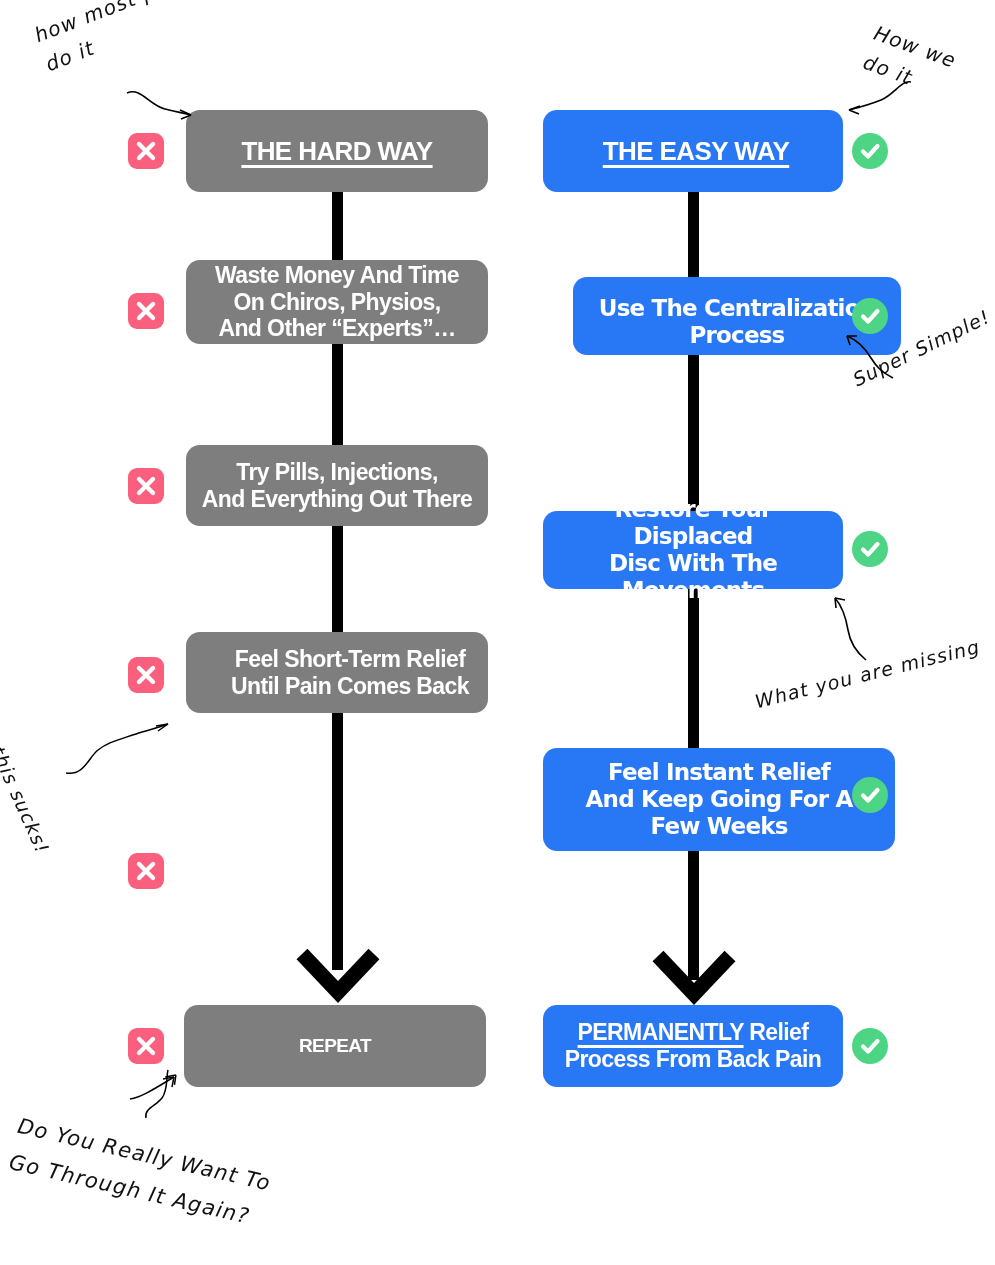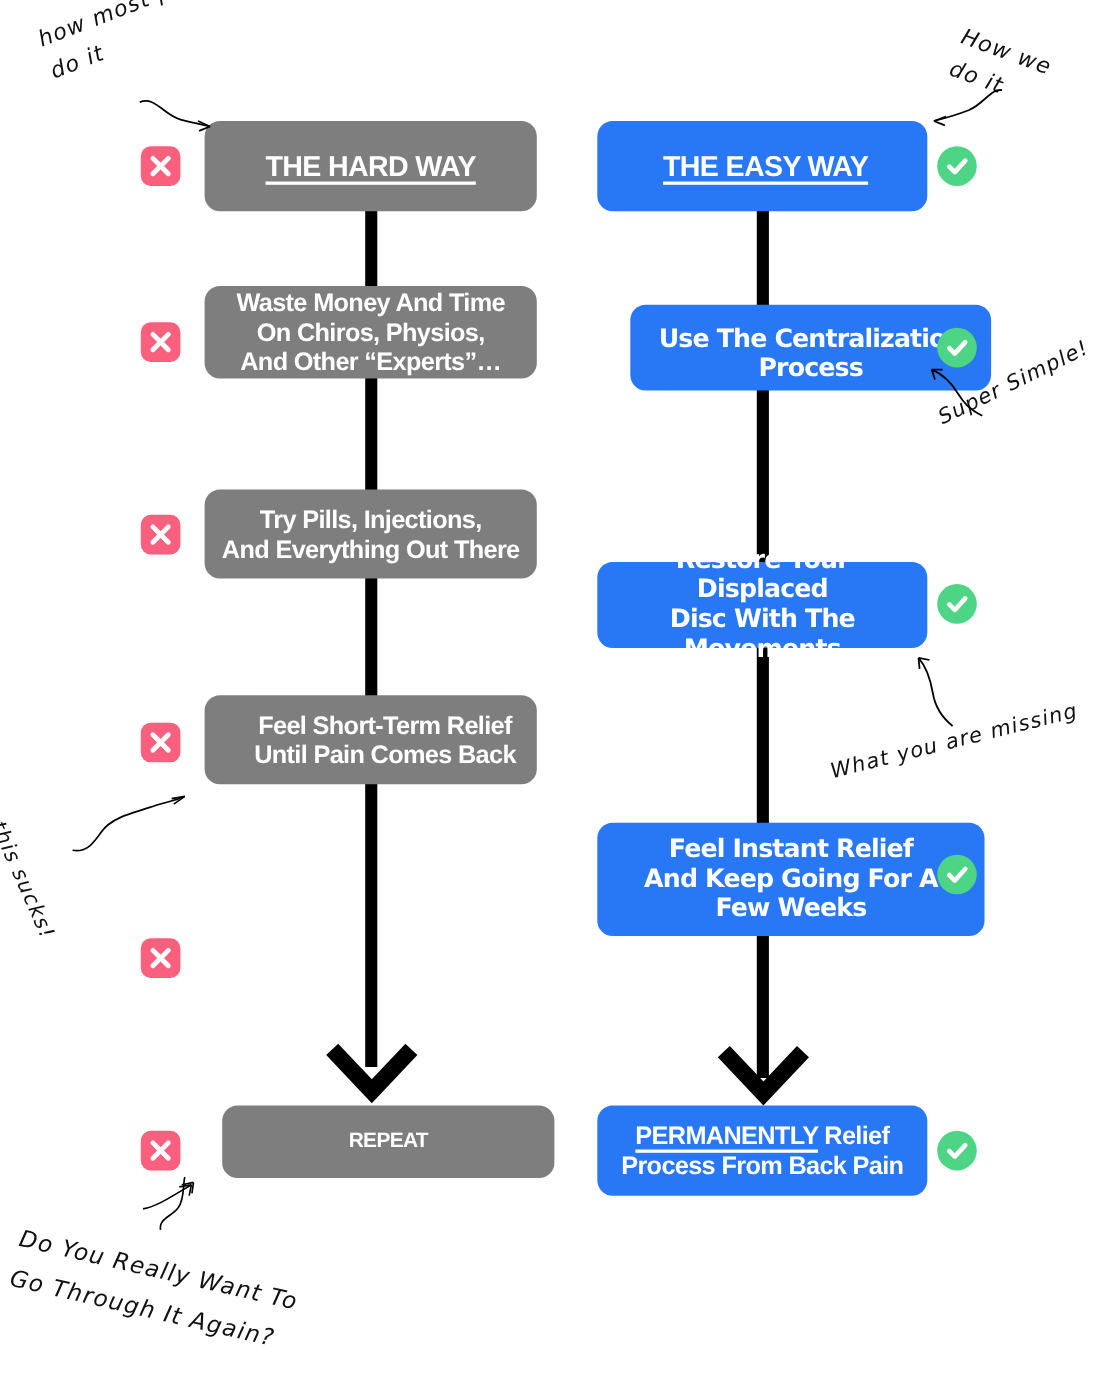--- a/index.html
+++ b/index.html
@@ -159,21 +159,21 @@
         <path d="M4 4 L18 18 M18 4 L4 18" stroke="#fff" stroke-width="4.4" stroke-linecap="round"></path>
       </svg>
   </div>
 
   <div class="marker x" style="left:128px; top:853px;">
     <svg width="22" height="22" viewBox="0 0 22 22">
         <path d="M4 4 L18 18 M18 4 L4 18" stroke="#fff" stroke-width="4.4" stroke-linecap="round"></path>
       </svg>
   </div>
 
-  <div class="box gray f-grotesque sz-small" style="left:202px; top:1005px; width:302px; height:66px;">
+  <div class="box gray f-grotesque sz-small" style="left:184px; top:1005px; width:302px; height:82px;">
     <span class="box-text">REPEAT</span>
   </div>
   <div class="marker x" style="left:128px; top:1028px;">
     <svg width="22" height="22" viewBox="0 0 22 22">
         <path d="M4 4 L18 18 M18 4 L4 18" stroke="#fff" stroke-width="4.4" stroke-linecap="round"></path>
       </svg>
   </div>
 
   <div class="box blue f-grotesque sz-title" style="left:543px; top:110px; width:300px; height:82px;padding-left:16px;">
     <span class="box-text u-line">THE EASY WAY</span>

